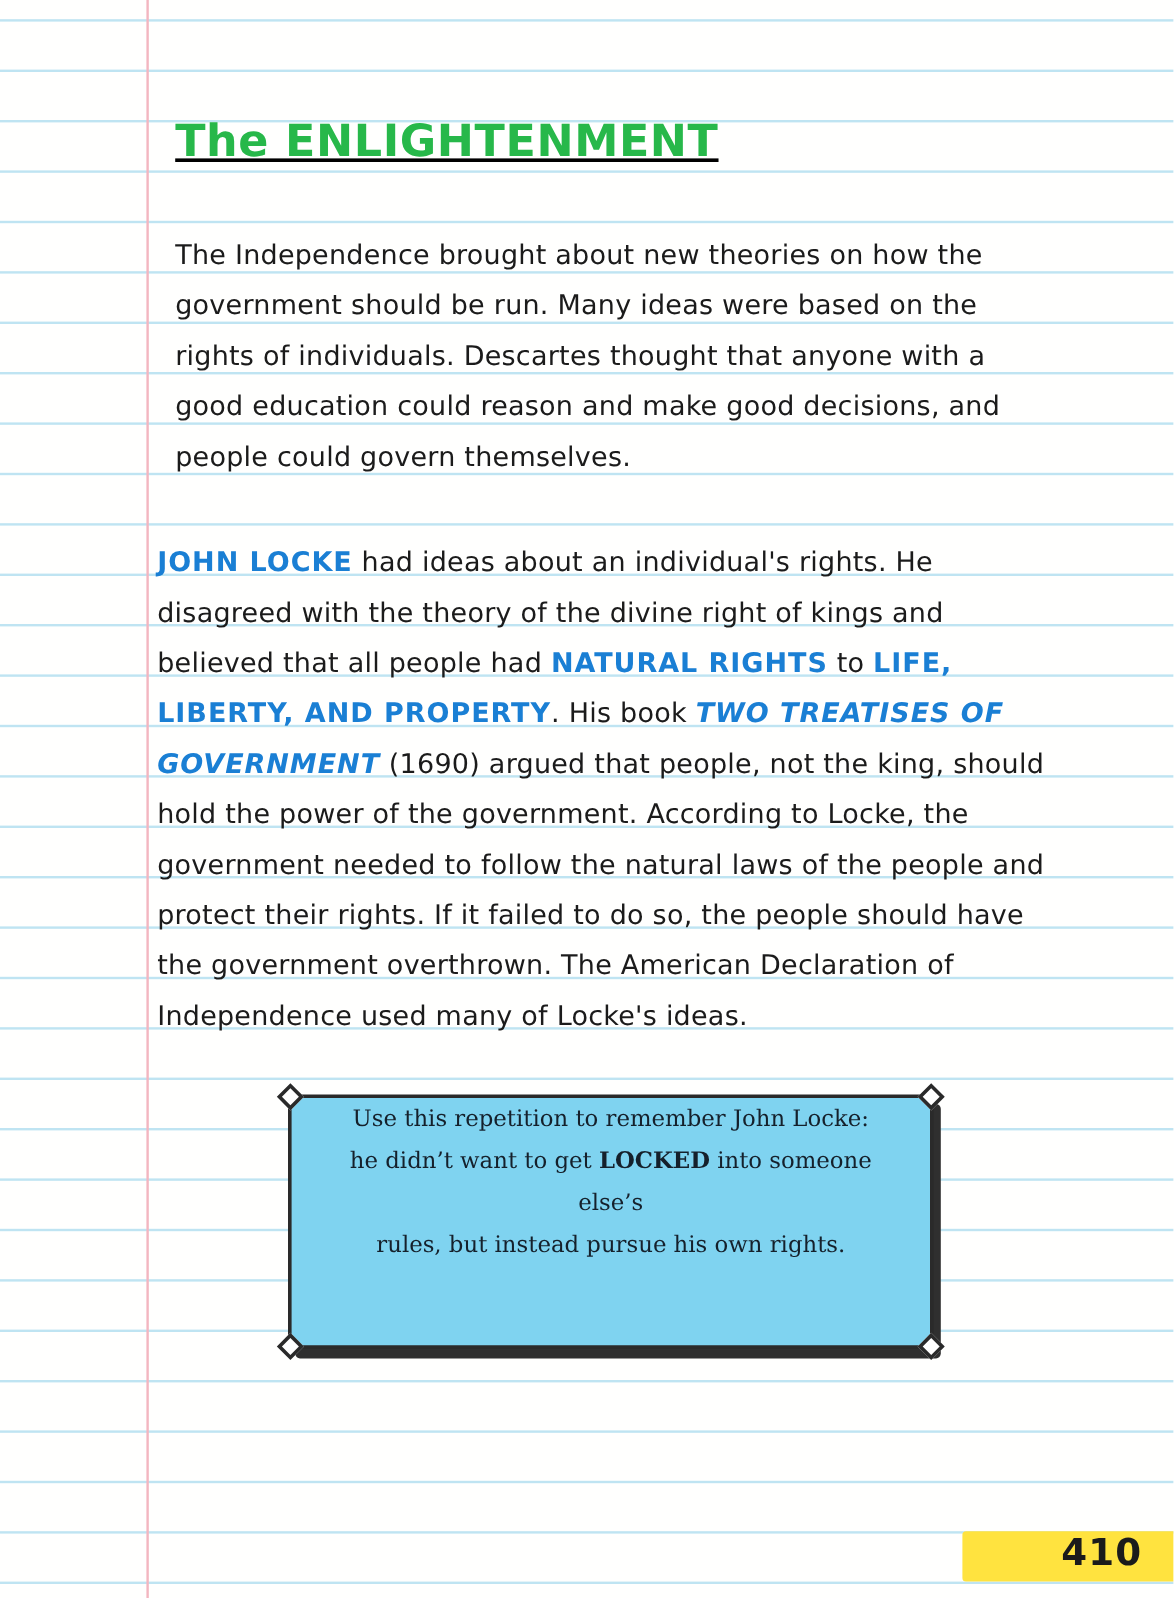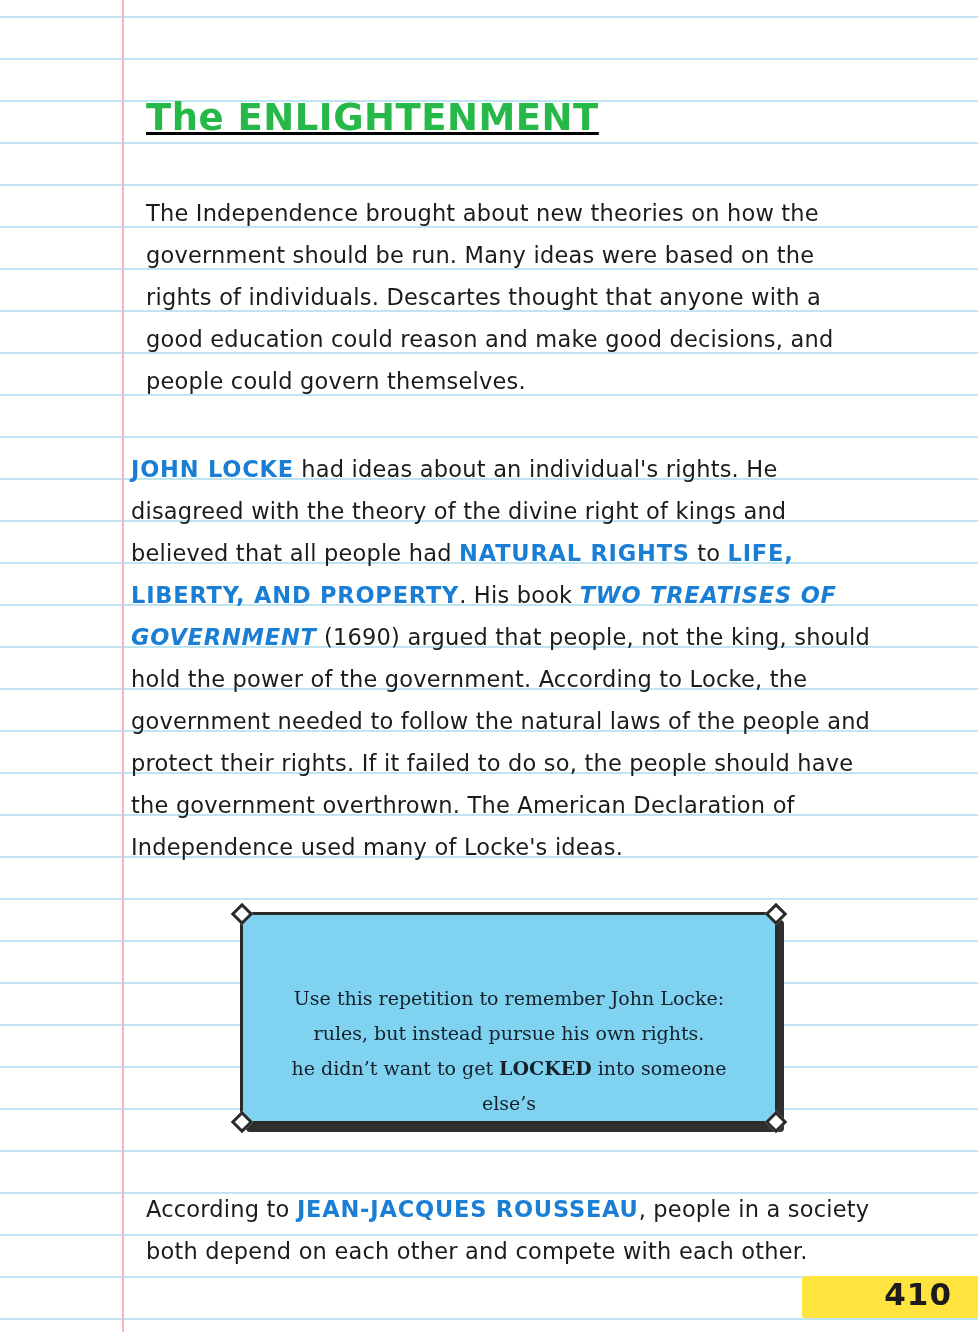--- a/index.html
+++ b/index.html
@@ -121,21 +121,21 @@
     position: absolute;
     left: 0;
     top: 0;
     width: 100%;
     height: 100%;
     background: #7fd3f0;
     border: 3px solid #2a2a2a;
     border-radius: 6px;
     box-sizing: border-box;
     display: flex;
-    align-items: flex-end;
+    align-items: flex-start;
     justify-content: center;
   }
   #mnemonic .mtext {
     font-family: "DejaVu Serif", serif;
     font-size: 19px;
     line-height: 35px;
     color: #15202b;
     text-align: center;
     padding: 0 26px;
   }
@@ -233,32 +233,29 @@
 
   <div id="para2" class="body-text">
     <span class="kw">JOHN LOCKE</span><span> had ideas about an individual's rights. He disagreed with the theory of the divine right of kings and believed that all people had </span><span class="kw">NATURAL RIGHTS</span><span> to </span><span class="kw">LIFE, LIBERTY, AND PROPERTY</span><span>. His book </span><span class="kw-italic">TWO TREATISES OF GOVERNMENT</span><span> (1690) argued that people, not the king, should hold the power of the government. According to Locke, the government needed to follow the natural laws of the people and protect their rights. If it failed to do so, the people should have the government overthrown. The American Declaration of Independence used many of Locke's ideas.</span>
   </div>
 
   <div id="mnemonic">
     <div class="shadow"></div>
     <div class="boxface">
       <div class="mtext">
         <div>Use this repetition to remember John Locke:</div>
+        <div><span>he didn’t want to get </span><b>LOCKED</b><span> into someone else’s</span></div>
         <div>rules, but instead pursue his own rights.</div>
-        <div><span>he didn’t want to get </span><b>LOCKED</b><span> into someone else’s</span></div>
       </div>
       <div class="notch tl"></div>
       <div class="notch tr"></div>
       <div class="notch bl"></div>
       <div class="notch br"></div>
     </div>
   </div>
 
-  <div id="para3" class="body-text">
-    <span>According to </span><span class="kw">JEAN-JACQUES ROUSSEAU</span><span>, people in a society both depend on each other and compete with each other.</span>
-  </div>
 
   <div id="pagenum">
     <div class="highlight"></div>
     <div class="num">410</div>
   </div>
 
 </div>
 
 </body></html>

